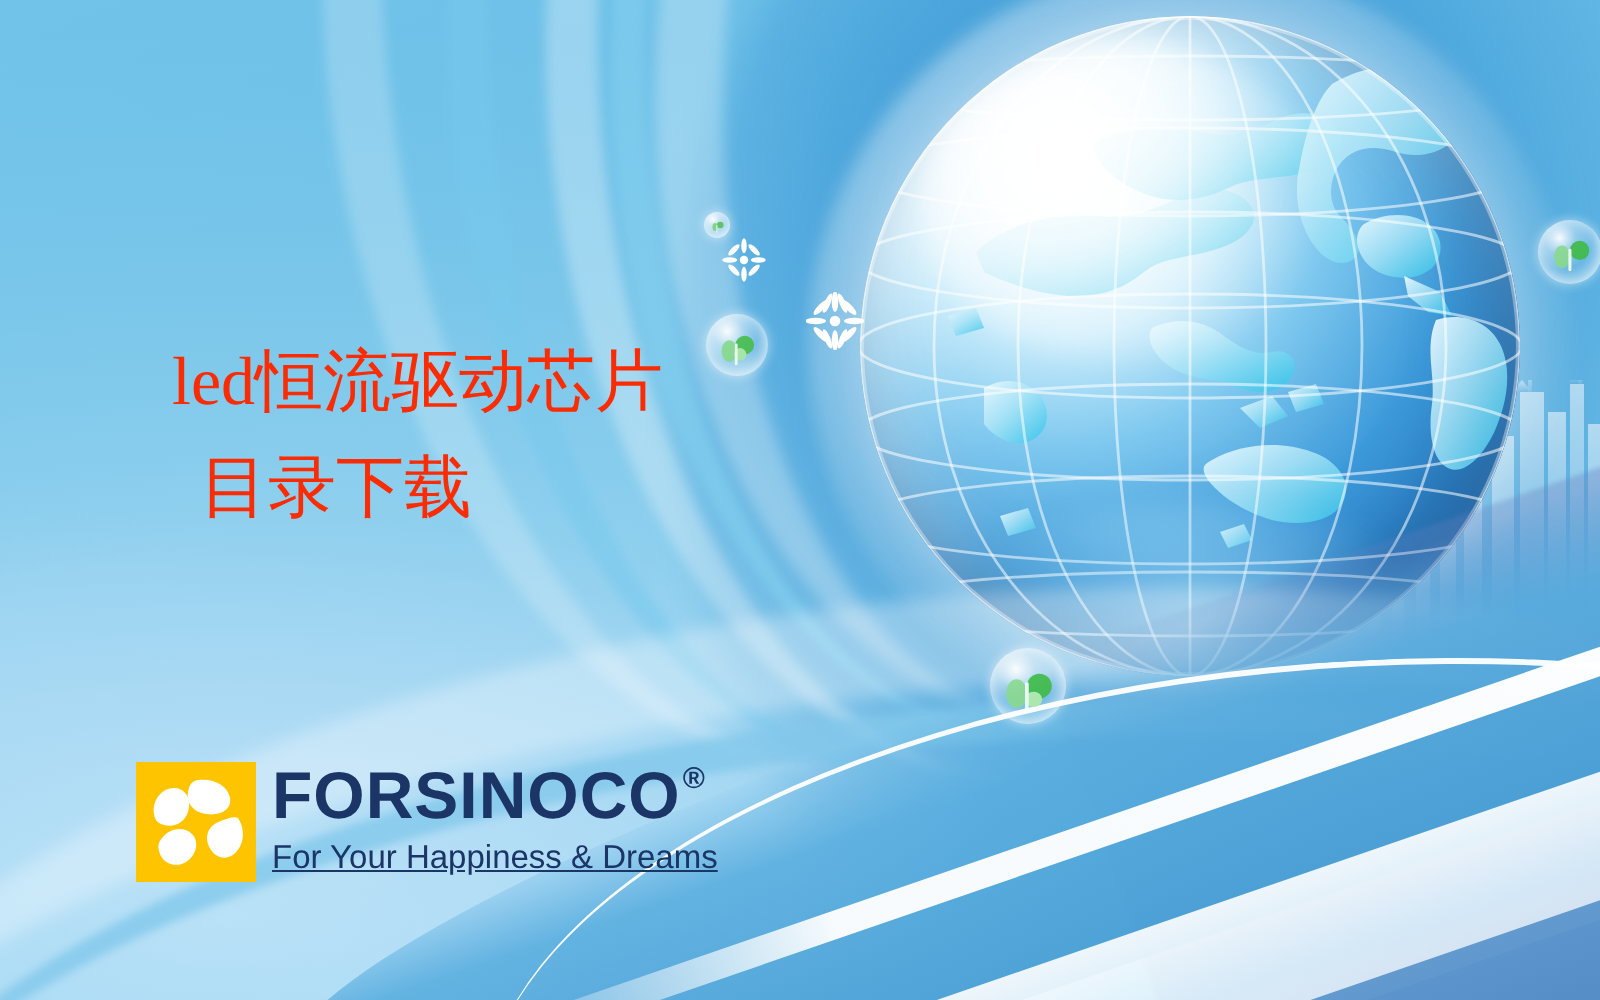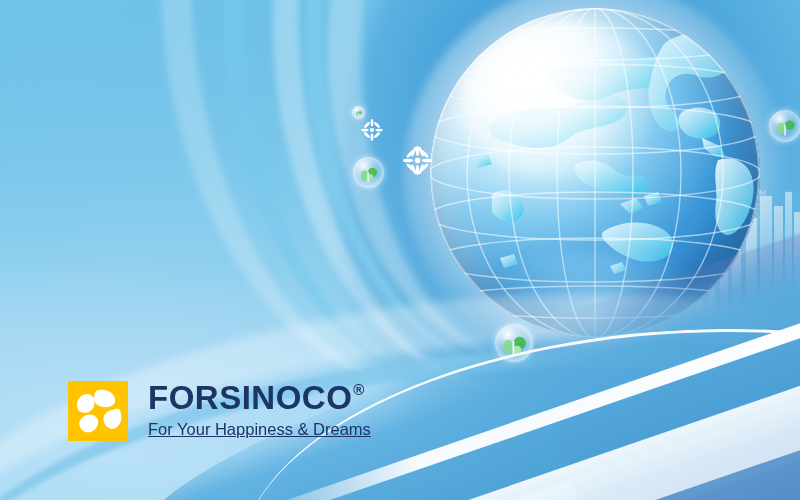--- a/index.html
+++ b/index.html
@@ -268,21 +268,21 @@
   }
   .logo-mark {
     width: 60px;
     height: 60px;
     background: #ffc400;
     flex: 0 0 auto;
     position: relative;
   }
   .logo-mark svg { position: absolute; inset: 0; width: 100%; height: 100%; }
   .logo-text {
-    margin-left: 20px;
+    margin-left: 8px;
     display: flex;
     flex-direction: column;
     justify-content: space-between;
   }
   .logo-name {
     color: #1b3567;
     font-size: 33px;
     font-weight: bold;
     letter-spacing: 0.5px;
     line-height: 1;
@@ -514,20 +514,24 @@
   <div class="bubble" style="left:769px;top:110px;width:32px;height:32px;">
     <svg viewBox="0 0 40 40">
       <g opacity="0.9">
         <ellipse cx="15" cy="23" rx="5" ry="7" fill="#8ad98e"></ellipse>
         <ellipse cx="26" cy="19" rx="6" ry="6" fill="#3fbb46"></ellipse>
         <rect x="19" y="18" width="1.9" height="14" rx="0.9" fill="#f2fff6"></rect>
       </g>
     </svg>
   </div>
 
+  <div class="headline">
+    <span class="line1">led恒流驱动芯片</span>
+    <span class="line2">目录下载</span>
+  </div>
 
   <div class="logo-block">
     <div class="logo-mark">
       <svg viewBox="0 0 60 60">
         <g fill="#ffffff">
           <path d="M31,9 C39,8 46,12 47,18 C48,24 42,27 35,26 C29,25 25,21 26,15 C26.6,11.5 28,9.3 31,9 Z"></path>
           <path d="M51,28 C55,34 54,42 49,46 C44,50 38,47 36,41 C34.4,36 36.8,31.5 42,29.6 C45.8,28.2 49,27 51,28 Z"></path>
           <path d="M9,26 C8,19 13,13 19,13 C25,13 28,19 26,25 C24.2,30.4 19,33 13.6,31.4 C10.5,30.5 9.4,28.6 9,26 Z"></path>
           <path d="M13,38 C17,33 24,32 28,36 C32,40 30,47 25,50 C20,53 14,51 12,46 C10.7,42.6 11,40.2 13,38 Z"></path>
         </g>

